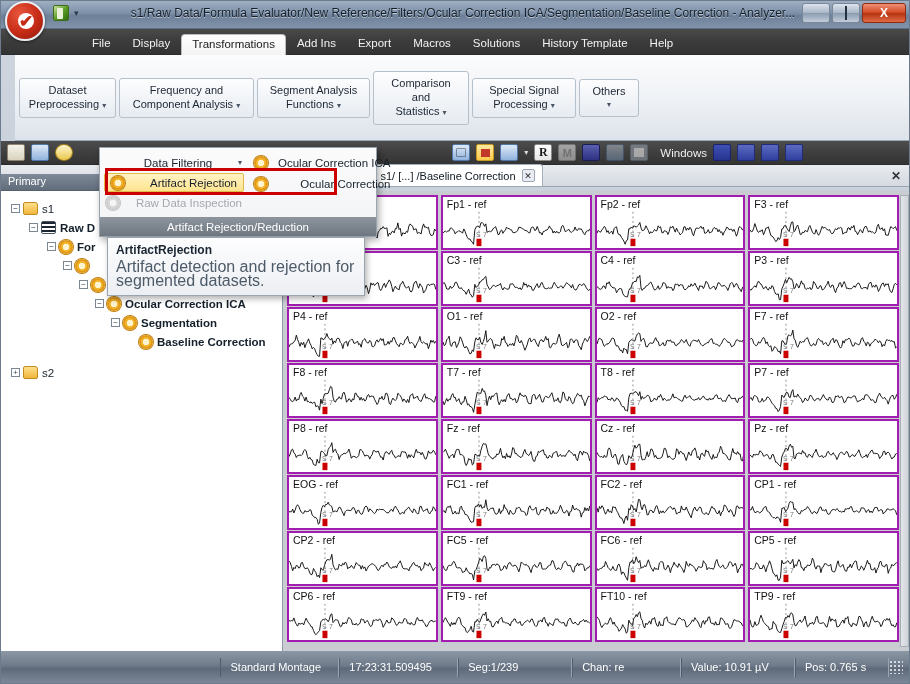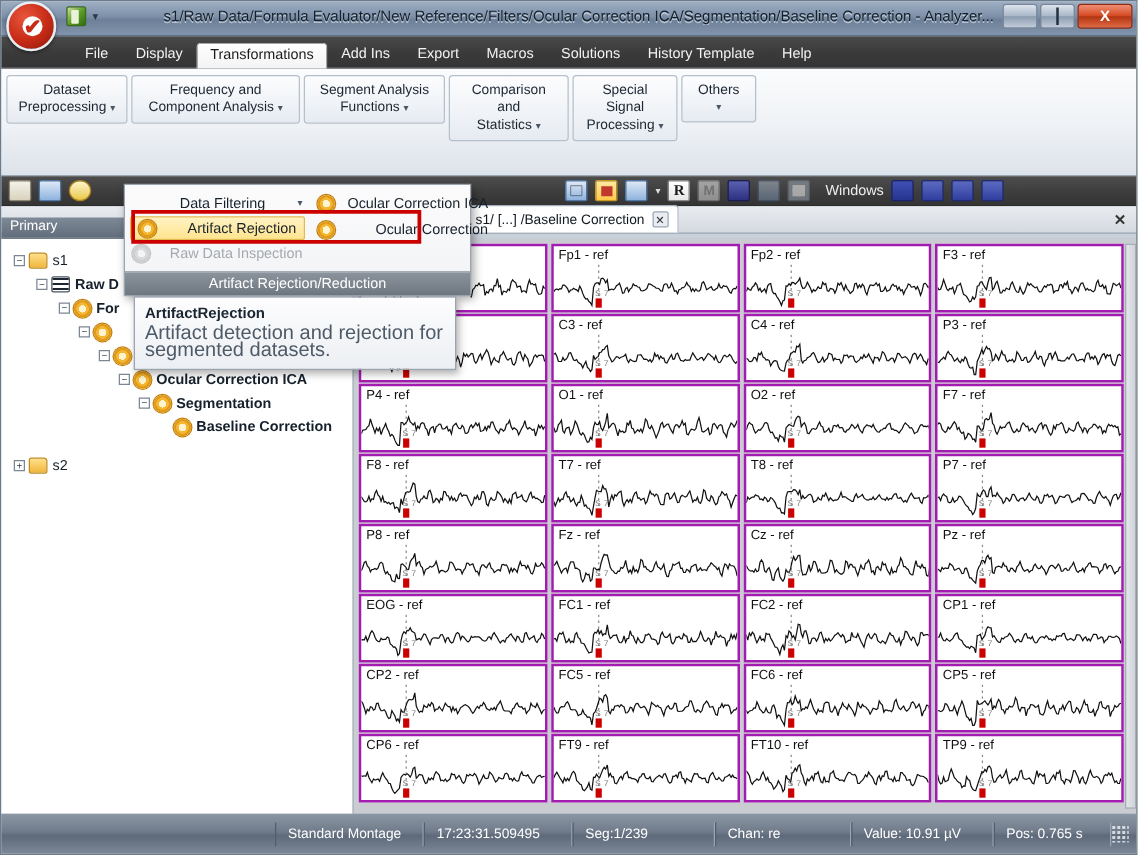--- a/index.html
+++ b/index.html
@@ -86,21 +86,21 @@
     border-color:#8f2b10; color:#fff; font-weight:bold; font-size:12px;
   }
   .wb-min:after { content:""; width:10px; height:2px; background:#22303f; margin-top:6px;}
   .wb-max:after { content:""; width:9px; height:8px; border:1px solid #22303f; border-top-width:2px;}
 
   
   .menubar {
     height: 26px;
     background: linear-gradient(180deg,#4a4a4a 0%,#3b3b3b 50%,#343434 100%);
     display: flex; align-items: flex-end;
-    padding-left: 56px;
+    padding-left: 80px;
     border-bottom: 1px solid #2c2c2c;
   }
   .menu-item {
     padding: 4px 11px 5px 11px;
     color: #f2f2f2;
     font-size: 11.5px;
     cursor: default;
     white-space: nowrap;
   }
   .menu-item.active {
@@ -111,24 +111,25 @@
     border-radius: 4px 4px 0 0;
     padding: 3px 10px 5px 10px;
     position: relative; top: 1px;
   }
 
   
   .ribbon {
     height: 86px;
     background: linear-gradient(180deg,#fbfcfd 0%,#eef1f5 55%,#dde3ea 100%);
     border-bottom: 1px solid #9aa6b4;
-    display: flex; align-items: flex-start;
+    display: flex; align-items: center;
     padding: 5px 21px 4px 4px;
     gap: 3px;
     position: relative;
+    margin-left: 14px;
   }
   .rgroup {
     border: 1px solid #b6c0cb;
     border-radius: 3px;
     background: linear-gradient(180deg,#fdfdfe 0%,#f4f6f9 40%,#e6ebf1 100%);
     display: flex; flex-direction: column;
     align-items: center; justify-content: center;
     padding: 4px 8px;
     text-align: center;
     color: #1c2633;
@@ -441,21 +442,21 @@
       <span><span>Component Analysis</span> <span class="caret">▾</span></span>
     </div>
     <div class="rgroup" style="width:113px">
       <span>Segment Analysis</span>
       <span><span>Functions</span> <span class="caret">▾</span></span>
     </div>
     <div class="rgroup" style="width:96px">
       <span>Comparison and</span>
       <span><span>Statistics</span> <span class="caret">▾</span></span>
     </div>
-    <div class="rgroup" style="width:84px">
+    <div class="rgroup" style="width:104px">
       <span>Special Signal</span>
       <span><span>Processing</span> <span class="caret">▾</span></span>
     </div>
     <div class="rgroup" style="width:50px">
       <span>Others</span>
       <span class="caret">▾</span>
     </div>
   </div>
 
   <div class="toolbar">

